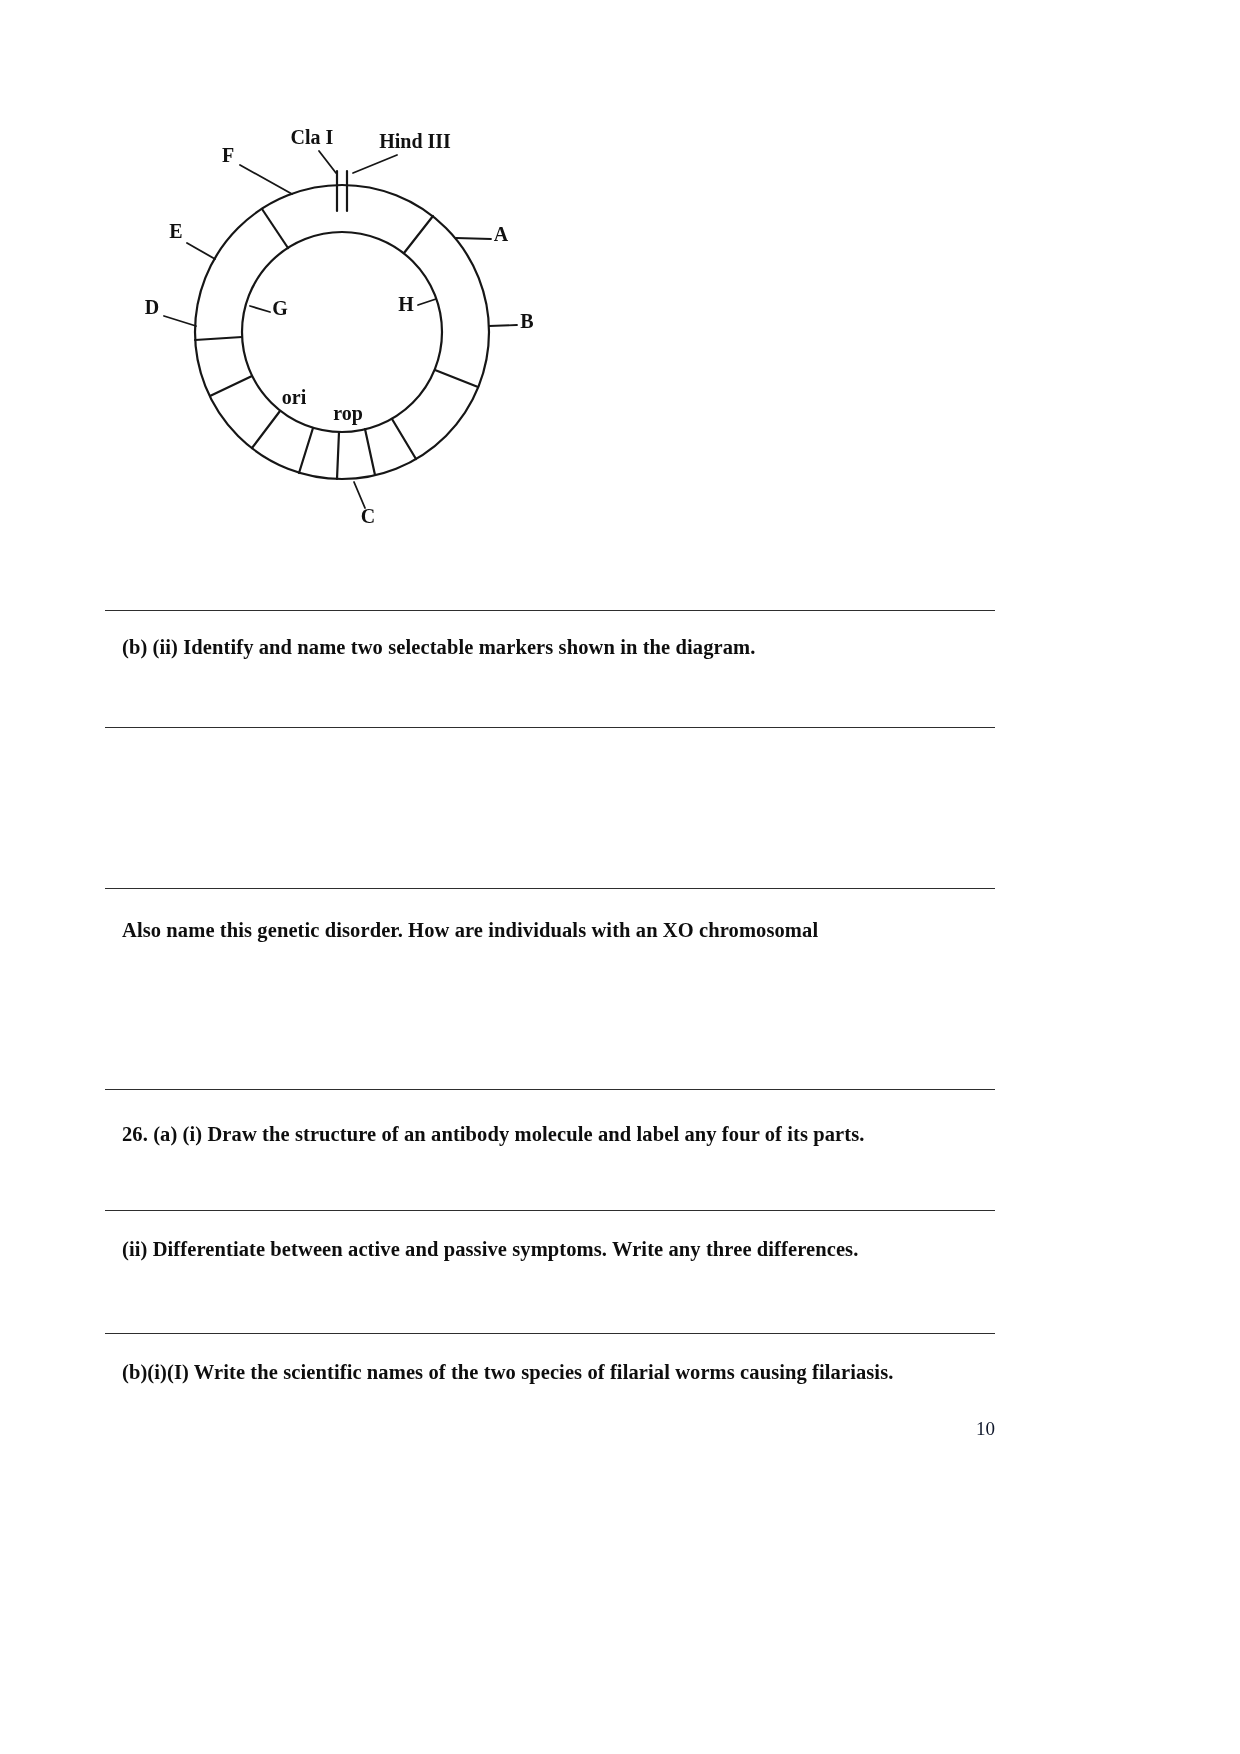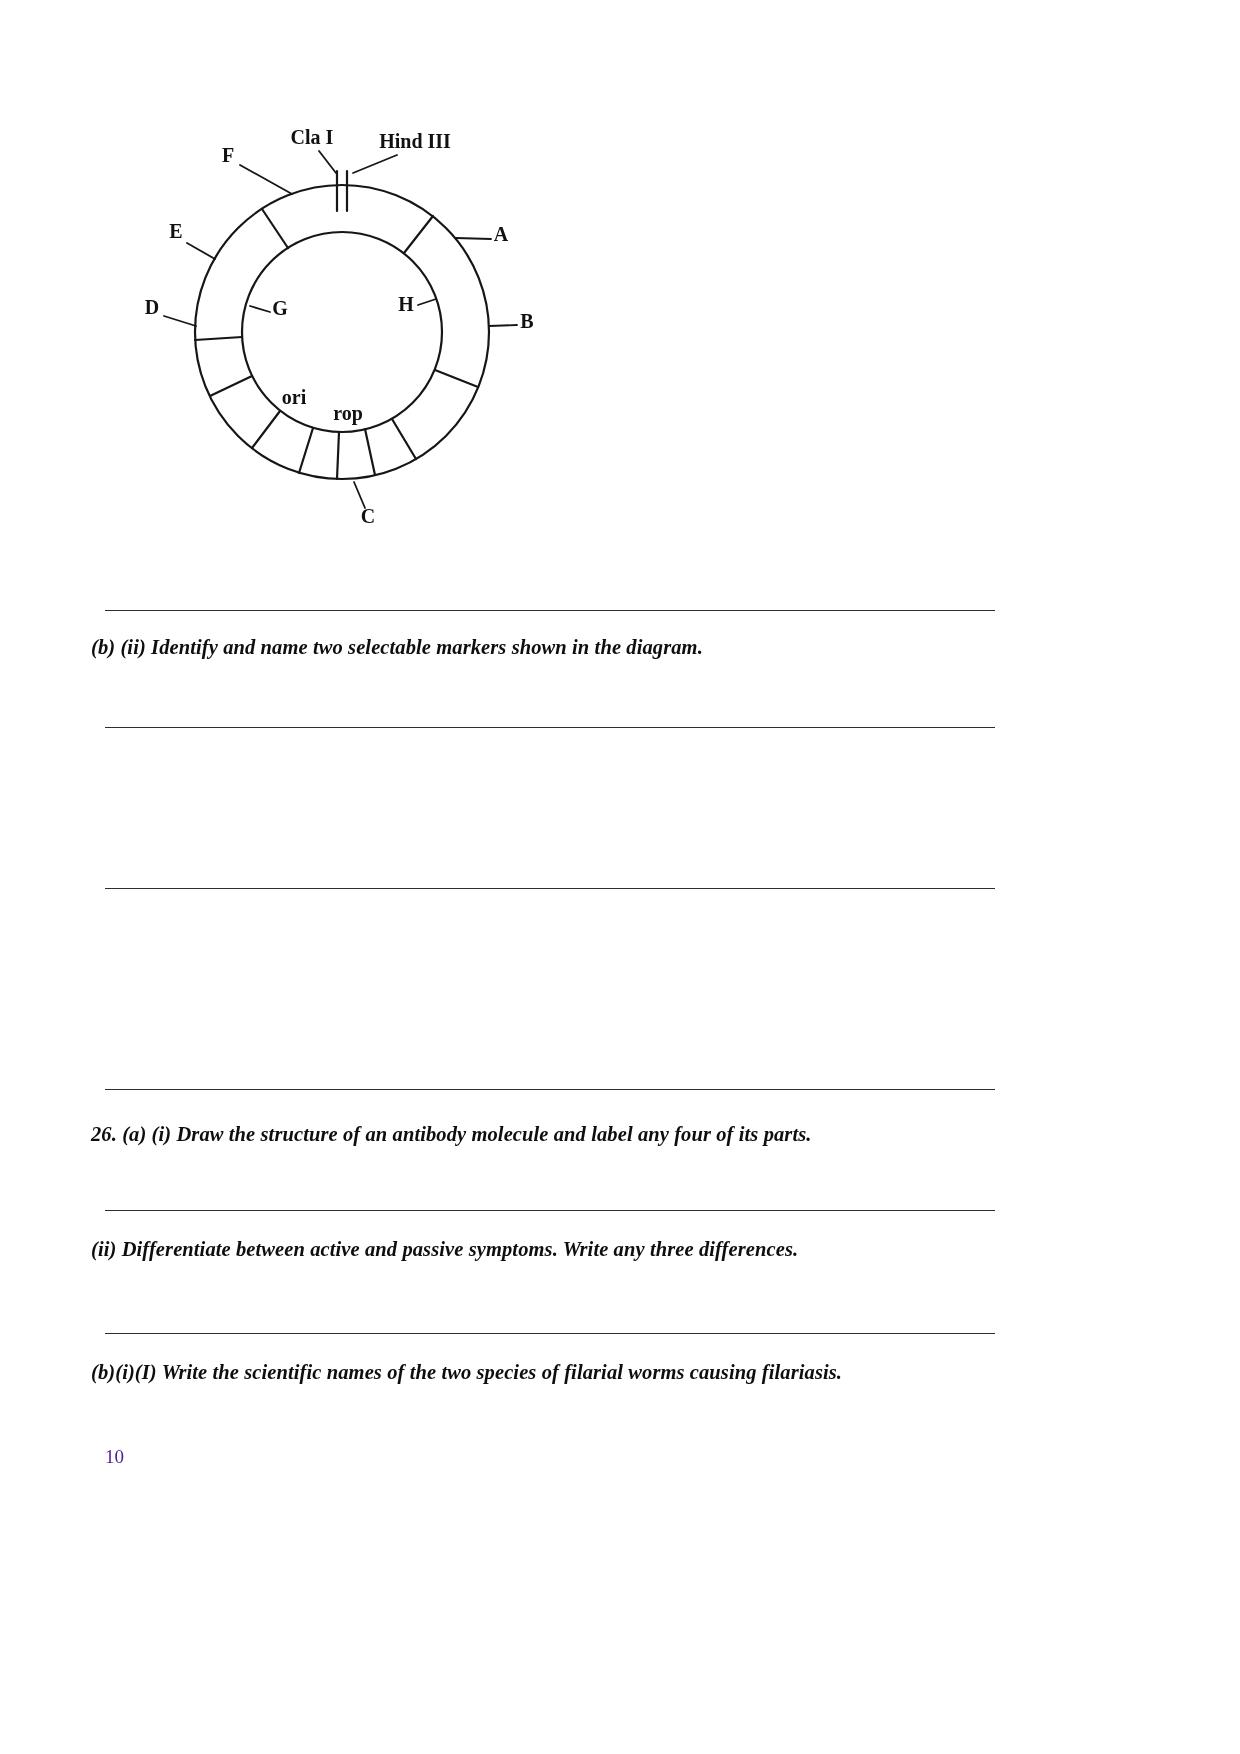--- a/index.html
+++ b/index.html
@@ -25,36 +25,34 @@
     font-size:20px;
     fill:#111111;
   }
   .rule {
     position:absolute;
     left:105px; width:890px; height:0;
     border-top:1.6px solid #2e2e2e;
   }
   .q {
     position:absolute;
-    left:91px; width:900px;
+    left:122px; width:900px;
     font-weight:700;
     font-size:20.5px;
     line-height:41px;
     letter-spacing:0.1px;
     color:#0e0e0e;
-    font-style:italic;
   }
   .pagenum {
     position:absolute;
     left:105px; width:890px;
-    text-align:left;
+    text-align:right;
     font-size:19px;
     font-weight:400;
-    color:#4c1d95;
-    margin-top:28px;
+    color:#0f172a;
   }
 </style>
 </head>
 <body>
 
 <div class="page">
 
   <svg class="plasmid" width="480" height="440" viewBox="0 0 480 440">
     <g stroke="#161616" stroke-width="2.2" fill="none" stroke-linecap="round">
 
@@ -107,20 +105,21 @@
   <div class="rule" style="top:1089px"></div>
   <div class="rule" style="top:1210px"></div>
   <div class="rule" style="top:1333px"></div>
 
   <div class="q" style="top:627px">
     <div>(b) (ii) Identify and name two selectable markers shown in the diagram.</div>
   </div>
 
 
   <div class="q" style="top:910px">
+    <div>Also name this genetic disorder. How are individuals with an XO chromosomal</div>
   </div>
 
   <div class="q" style="top:1114px">
     <div>26. (a) (i) Draw the structure of an antibody molecule and label any four of its parts.</div>
   </div>
 
   <div class="q" style="top:1229px">
     <div>(ii) Differentiate between active and passive symptoms. Write any three differences.</div>
   </div>
 

